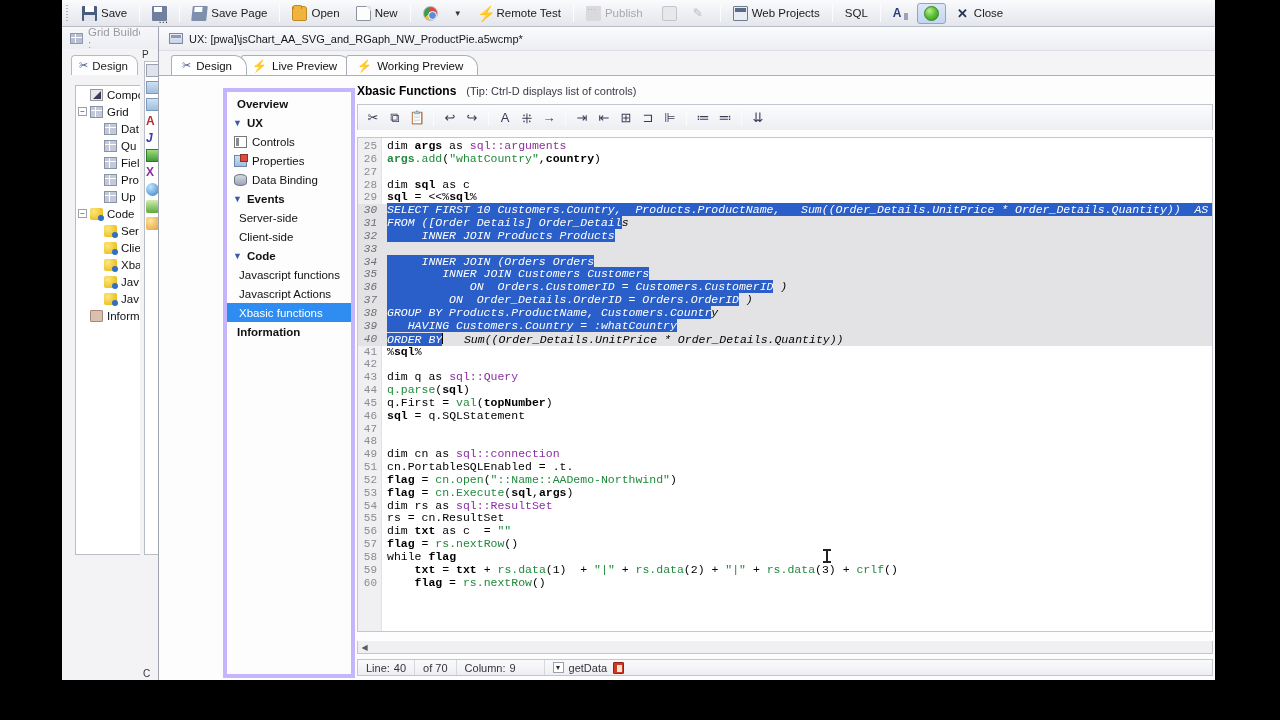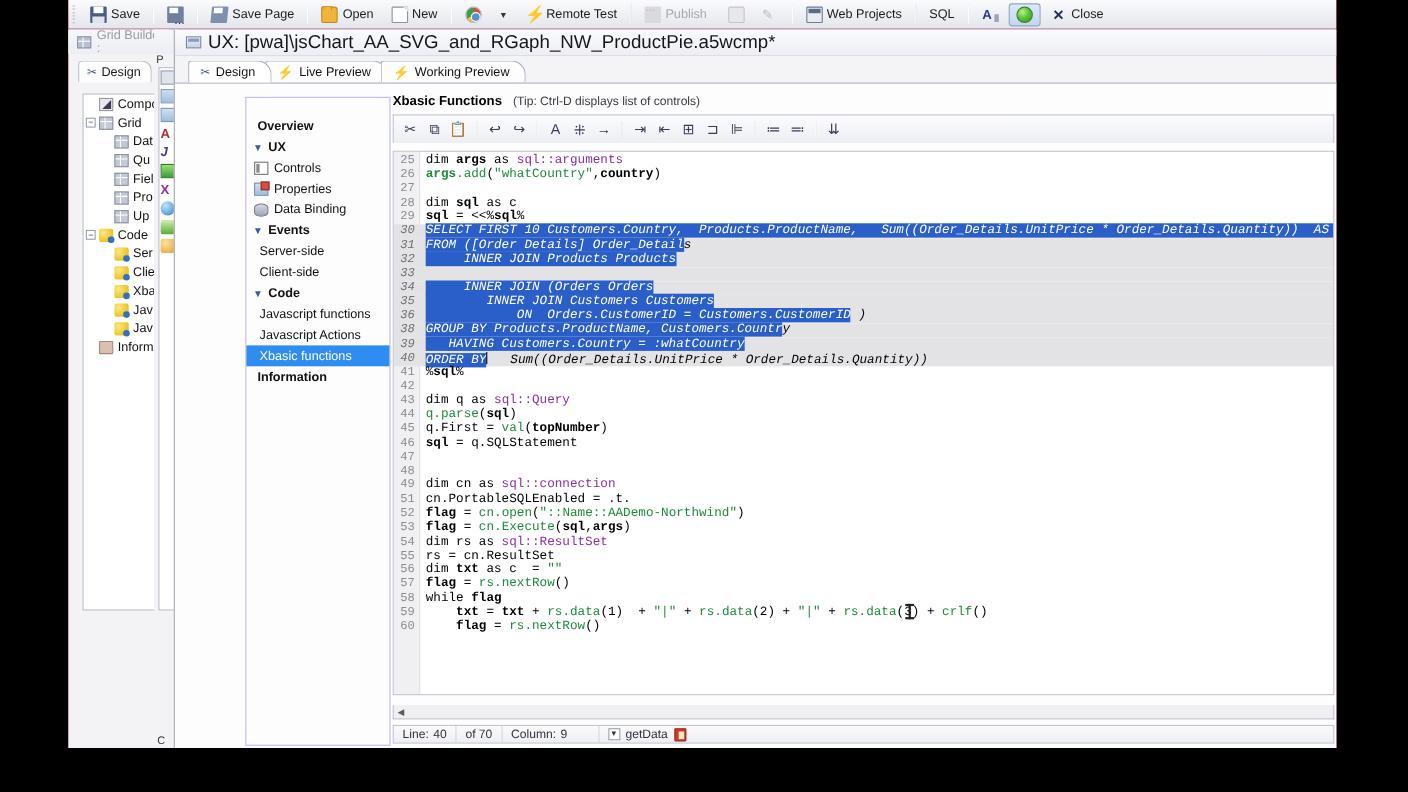--- a/index.html
+++ b/index.html
@@ -184,21 +184,21 @@
 
   
   .docwin {
     position:absolute; left:96px; top:27px;
     width:1057px; height:693px;
     background:#f4f4f7;
     border-left:1px solid #9ea3ae;
   }
   .doc-title {
     height:24px; display:flex; align-items:center; gap:6px;
-    padding-left:10px; font-size:17px; color:#16161b;
+    padding-left:10px; font-size:11px; color:#16161b;
     background: linear-gradient(to bottom,#fafbfd,#eceef3);
     border-bottom:1px solid #dcdee4;
   }
   .ic-ux {
     width:14px;height:11px;flex:0 0 14px;position:relative;
     background:linear-gradient(#e9edf6,#c7d2e6);border:1px solid #7d87a0;
   }
   .ic-ux:before { content:"";position:absolute;left:1px;top:1px;right:1px;height:3px;background:#8d9bb8; }
 
   .doctabs { height:24px; padding-left:12px; display:flex; align-items:flex-end; gap:0; }
@@ -214,22 +214,22 @@
   .ic-boltsm.purple { color:#4b3fa0; }
 
   .doc-body {
     position:absolute; left:0; top:48px; right:0; bottom:0;
     background:#fdfdfe; border-top:1px solid #aab0bb;
   }
 
   
   .navpane {
     position:absolute; left:64px; top:12px; width:132px; height:590px;
-    background:#fdfdfe; border:1px solid #c4b5fd;
-    font-size:11.5px; color:#111; padding-top:16px;
+    background:#fdfdfe; border:4px solid #c4b5fd;
+    font-size:11.5px; color:#111; padding-top:2px;
   }
   .nav-h { height:19px; display:flex; align-items:center; padding-left:10px; font-weight:bold; }
   .nav-grp { height:19px; display:flex; align-items:center; gap:5px; padding-left:6px; font-weight:bold; }
   .nav-grp .tri { color:#3c5aa0; font-size:9px; }
   .nav-i { height:19px; display:flex; align-items:center; gap:5px; padding-left:7px; }
   .nav-i.plain { padding-left:12px; }
   .nav-i.sel { background:#2f8cf0; color:#fff; padding-left:12px; }
   .ni { width:13px;height:12px;flex:0 0 13px;position:relative; }
   .ni-ctrl { border:1px solid #777;background:#fff; }
   .ni-ctrl:before { content:"";position:absolute;left:1px;top:1px;width:3px;height:8px;background:#8b8b94; }
@@ -626,20 +626,21 @@
                 <div class="cl"><span class="ln">27</span><span class="ctext">&nbsp;</span></div>
                 <div class="cl"><span class="ln">28</span><span class="ctext">dim <span class="bold">sql</span> as c</span></div>
                 <div class="cl"><span class="ln">29</span><span class="ctext"><span class="bold">sql</span> = &lt;&lt;%<span class="bold">sql</span>%</span></div>
                 <div class="cl sel-line"><span class="ln">30</span><span class="ctext"><span class="hl">SELECT FIRST 10 Customers.Country,  Products.ProductName,   Sum((Order_Details.UnitPrice * Order_Details.Quantity))  AS Tota</span>l</span></div>
                 <div class="cl sel-line"><span class="ln">31</span><span class="ctext"><span class="hl">FROM ([Order Details] Order_Detail</span>s</span></div>
                 <div class="cl sel-line"><span class="ln">32</span><span class="ctext"><span class="hl">     INNER JOIN Products Products</span></span></div>
                 <div class="cl sel-line"><span class="ln">33</span></div>
                 <div class="cl sel-line"><span class="ln">34</span><span class="ctext"><span class="hl">     INNER JOIN (Orders Orders</span></span></div>
                 <div class="cl sel-line"><span class="ln">35</span><span class="ctext"><span class="hl">        INNER JOIN Customers Customers</span></span></div>
                 <div class="cl sel-line"><span class="ln">36</span><span class="ctext"><span class="hl">            ON  Orders.CustomerID = Customers.CustomerID</span> )</span></div>
+                <div class="cl sel-line"><span class="ln">37</span><span class="ctext"><span class="hl">         ON  Order_Details.OrderID = Orders.OrderID</span> )</span></div>
                 <div class="cl sel-line"><span class="ln">38</span><span class="ctext"><span class="hl">GROUP BY Products.ProductName, Customers.Countr</span>y</span></div>
                 <div class="cl sel-line"><span class="ln">39</span><span class="ctext"><span class="hl">   HAVING Customers.Country = :whatCountry</span></span></div>
                 <div class="cl sel-line"><span class="ln">40</span><span class="ctext"><span class="hl">ORDER BY</span><span class="caret"></span>   Sum((Order_Details.UnitPrice * Order_Details.Quantity))</span></div>
                 <div class="cl"><span class="ln">41</span><span class="ctext">%<span class="bold">sql</span>%</span></div>
                 <div class="cl"><span class="ln">42</span><span class="ctext">&nbsp;</span></div>
                 <div class="cl"><span class="ln">43</span><span class="ctext">dim q as <span class="pur">sql::Query</span></span></div>
                 <div class="cl"><span class="ln">44</span><span class="ctext"><span class="grn">q.parse</span>(<span class="bold">sql</span>)</span></div>
                 <div class="cl"><span class="ln">45</span><span class="ctext">q.First = <span class="grn">val</span>(<span class="bold">topNumber</span>)</span></div>
                 <div class="cl"><span class="ln">46</span><span class="ctext"><span class="bold">sql</span> = q.SQLStatement</span></div>
                 <div class="cl"><span class="ln">47</span><span class="ctext">&nbsp;</span></div>

